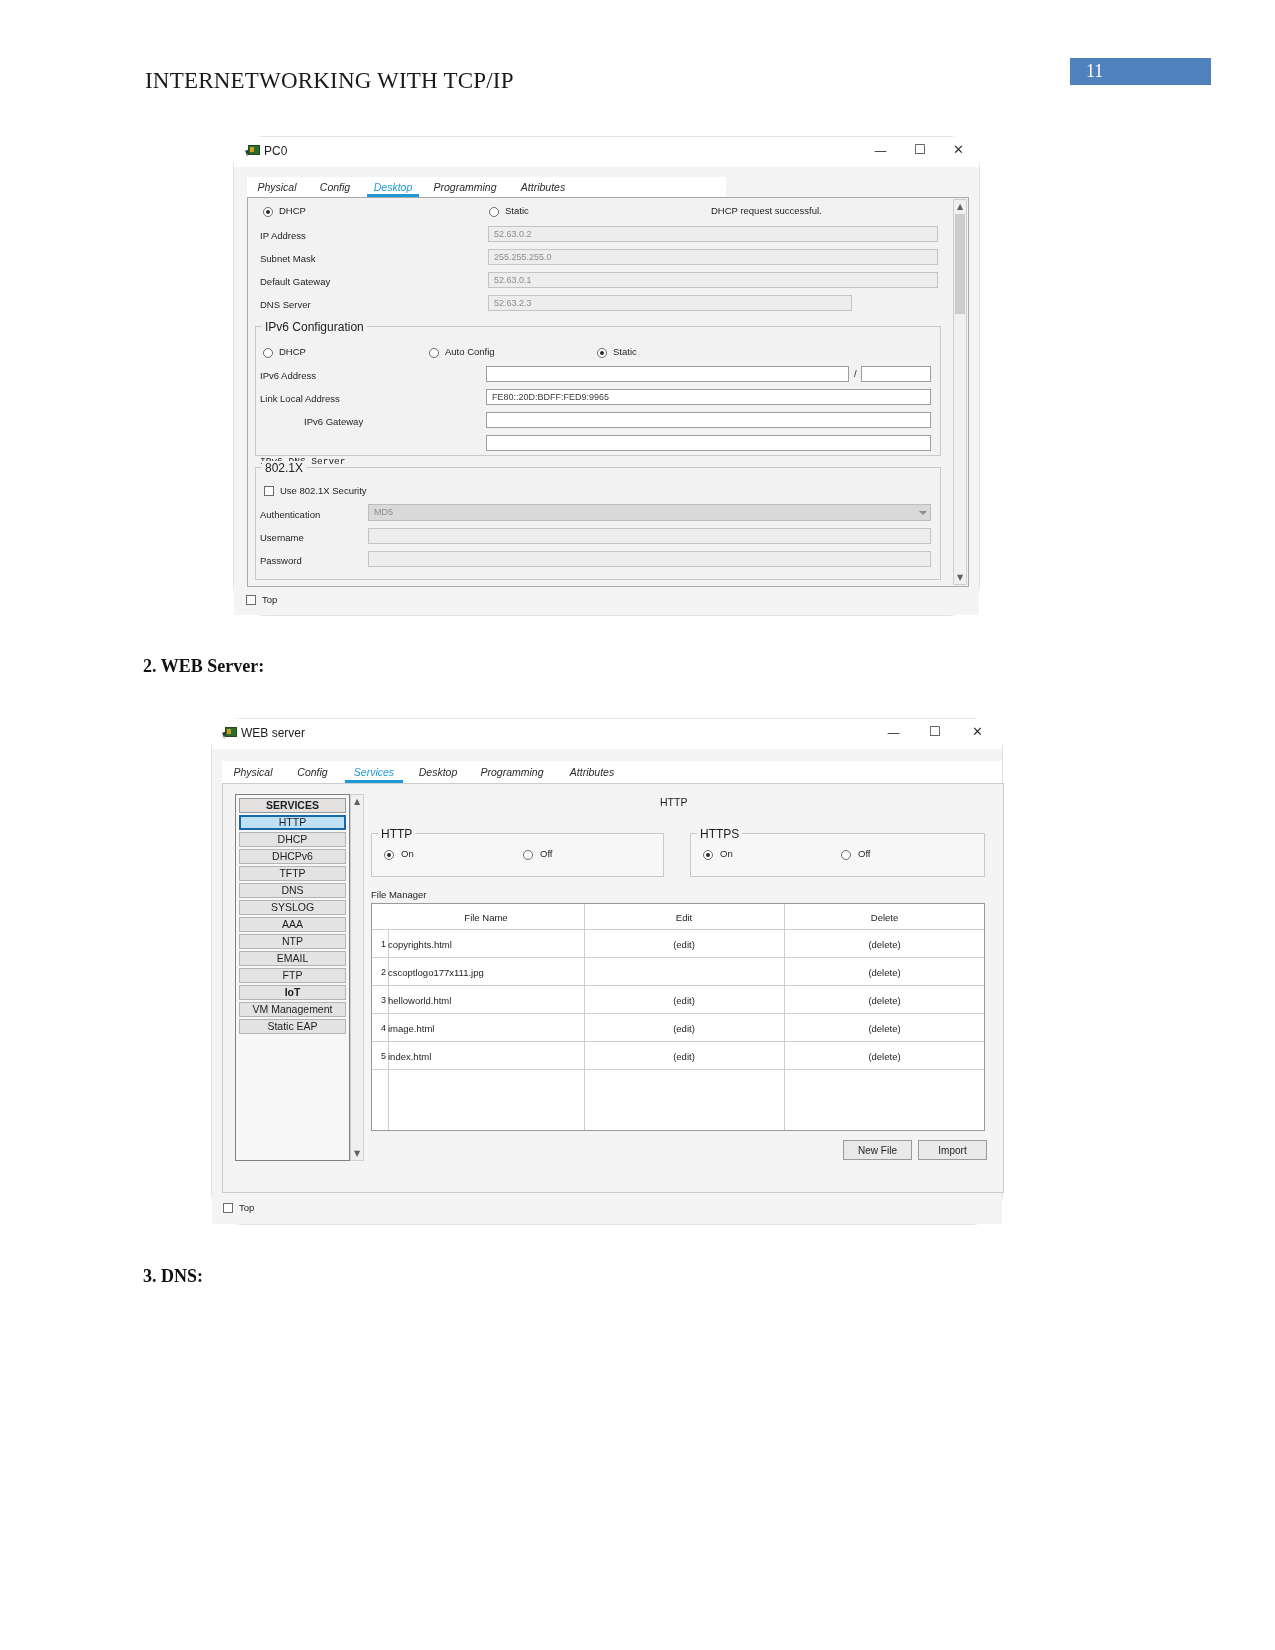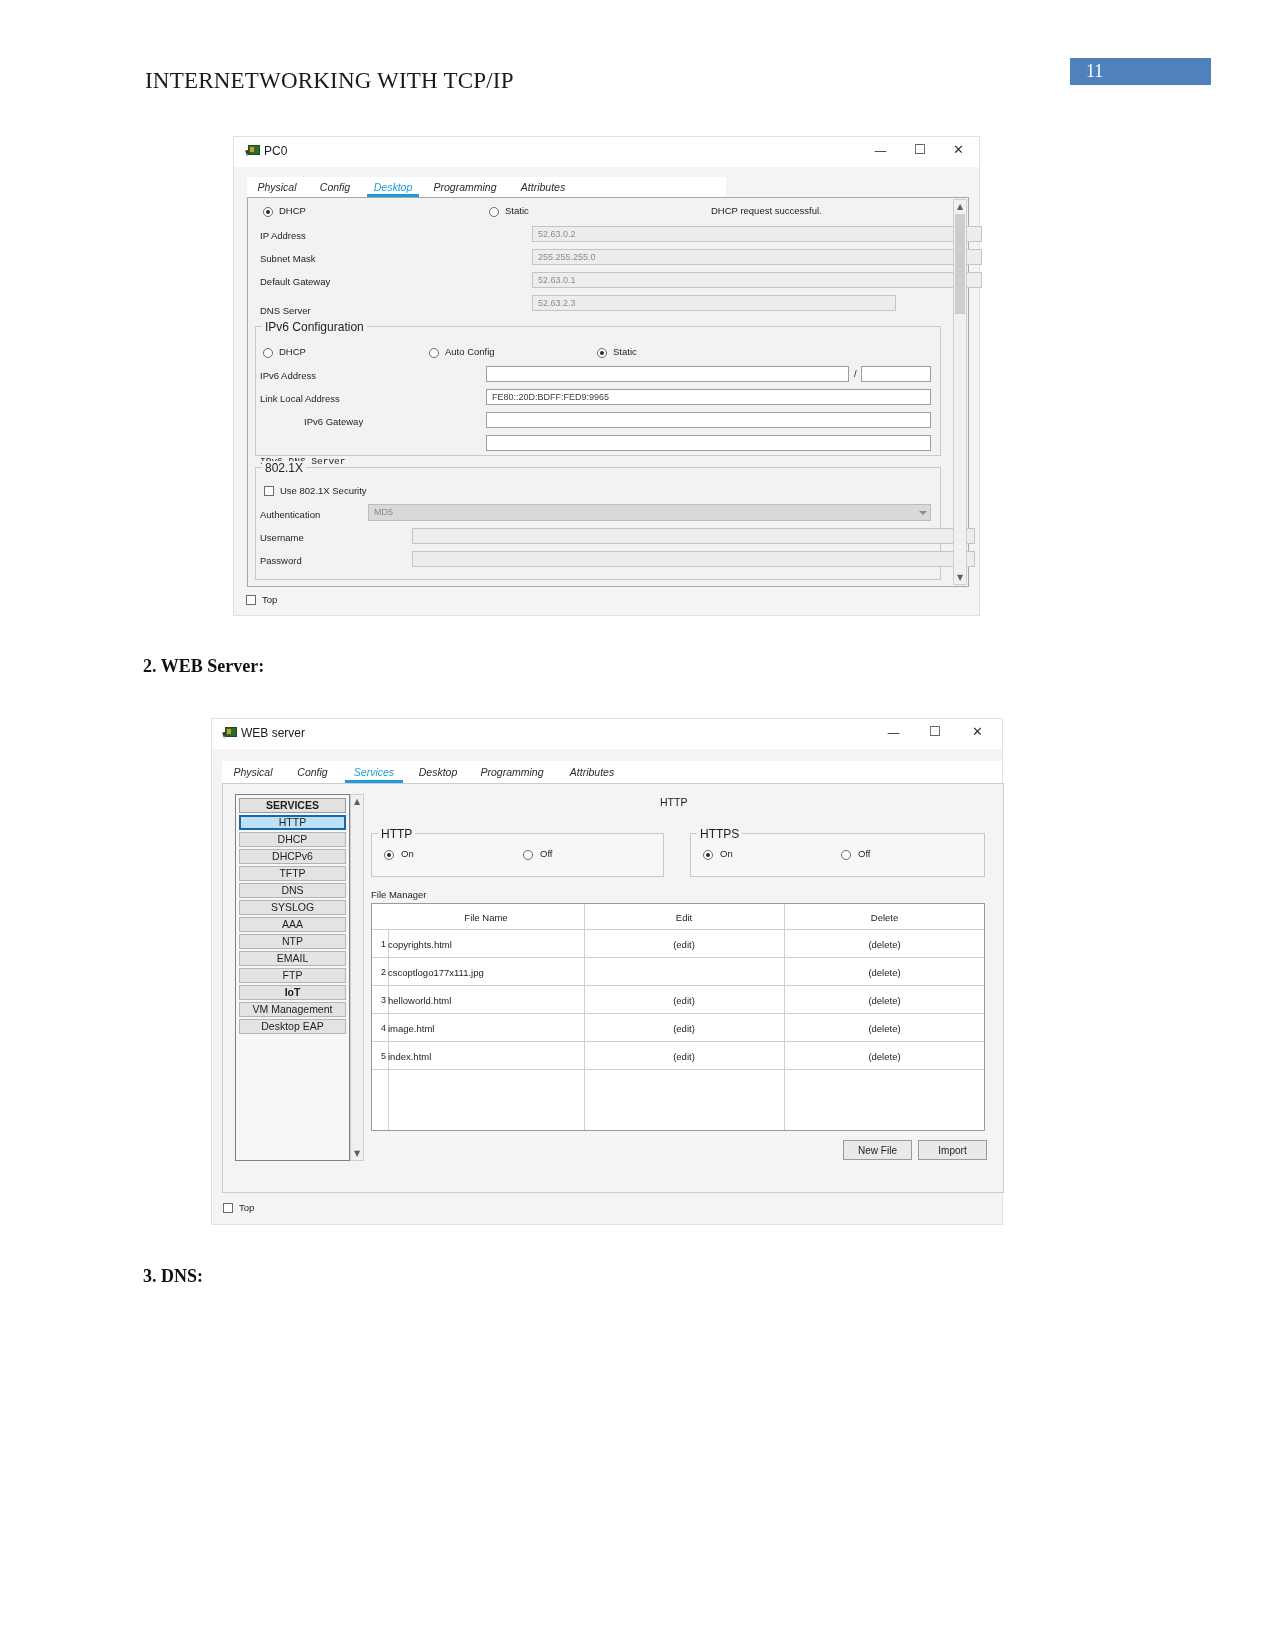--- a/index.html
+++ b/index.html
@@ -26,21 +26,21 @@
     width:141px; height:27px;
     background:#4f81bd;
   }
   .page-num-box span {
     position:absolute; left:16px; top:3px;
     font-family:"Liberation Serif", serif;
     font-size:18px; color:#ffffff;
   }
 
   
-  .pt-window { position:absolute; background:#f4f4f4; }
+  .pt-window { position:absolute; background:#f4f4f4;border-radius:32px; }
   .pt-titlebar { position:absolute; left:0; top:0; right:0; background:#ffffff; }
   .pt-icon {
     position:absolute; width:13px; height:13px;
   }
   .pt-icon .mon { position:absolute; left:2px; top:0px; width:10px; height:8px; background:#2f6b2f; border:1px solid #1d4d1d; }
   .pt-icon .mon:after { content:""; position:absolute; left:1px; top:1px; width:4px; height:5px; background:#c8a020; }
   .pt-icon .arr { position:absolute; left:0px; top:5px; width:0; height:0; border-left:4px solid #3a3a3a; border-bottom:6px solid transparent; transform:rotate(-20deg); }
   .pt-title-text {
     position:absolute; font-size:12px; color:#1d1d1d; white-space:nowrap;
   }
@@ -58,21 +58,21 @@
   }
 
   .panel { position:absolute; background:#f2f2f2; border:1px solid #a8a8a8; }
 
   .lbl { position:absolute; font-size:9.5px; color:#1d1d1d; white-space:nowrap; }
   .field {
     position:absolute; background:#ffffff; border:1px solid #9e9e9e;
     font-size:9px; color:#3c3c3c; box-sizing:border-box;
     padding:2px 0 0 5px; white-space:nowrap; overflow:hidden;
   }
-  .field.disabled { background:#ededed; color:#8d8d8d; border-color:#c4c4c4;margin-left:44px; }
+  .field.disabled { background:#ededed; color:#8d8d8d; border-color:#c4c4c4; }
   .field.grey { background:#d9d9d9; color:#8d8d8d; border-color:#bdbdbd; }
 
   .radio {
     position:absolute; width:10px; height:10px; border-radius:50%;
     border:1px solid #6a6a6a; background:#fff; box-sizing:border-box;
   }
   .radio.on:after {
     content:""; position:absolute; left:2px; top:2px; width:4px; height:4px;
     border-radius:50%; background:#2b2b2b;
   }
@@ -184,21 +184,21 @@
 
     <div class="lbl" style="left:12px; top:32px;">IP Address</div>
     <div class="field disabled" style="left:240px; top:28px; width:450px; height:16px;">52.63.0.2</div>
 
     <div class="lbl" style="left:12px; top:55px;">Subnet Mask</div>
     <div class="field disabled" style="left:240px; top:51px; width:450px; height:16px;">255.255.255.0</div>
 
     <div class="lbl" style="left:12px; top:78px;">Default Gateway</div>
     <div class="field disabled" style="left:240px; top:74px; width:450px; height:16px;">52.63.0.1</div>
 
-    <div class="lbl" style="left:12px; top:107px;">DNS Server</div>
+    <div class="lbl" style="left:12px; top:101px;">DNS Server</div>
     <div class="field disabled" style="left:240px; top:97px; width:364px; height:16px;">52.63.2.3</div>
 
     <div class="group" style="left:7px; top:128px; width:686px; height:130px;"></div>
     <div class="group-cap" style="left:14px; top:122px;">IPv6 Configuration</div>
 
     <div class="radio" style="left:15px; top:150px;"></div>
     <div class="lbl" style="left:31px; top:148px;">DHCP</div>
     <div class="radio" style="left:181px; top:150px;"></div>
     <div class="lbl" style="left:197px; top:148px;">Auto Config</div>
     <div class="radio on" style="left:349px; top:150px;"></div>
@@ -292,21 +292,21 @@
       <div class="svc-item" style="top:54px;">DHCPv6</div>
       <div class="svc-item" style="top:71px;">TFTP</div>
       <div class="svc-item" style="top:88px;">DNS</div>
       <div class="svc-item" style="top:105px;">SYSLOG</div>
       <div class="svc-item" style="top:122px;">AAA</div>
       <div class="svc-item" style="top:139px;">NTP</div>
       <div class="svc-item" style="top:156px;">EMAIL</div>
       <div class="svc-item" style="top:173px;">FTP</div>
       <div class="svc-item" style="top:190px;font-weight:bold;">IoT</div>
       <div class="svc-item" style="top:207px;">VM Management</div>
-      <div class="svc-item" style="top:224px;">Desktop EAP</div>
+      <div class="svc-item" style="top:224px;">Static EAP</div>
     </div>
 
     <div class="scrollbar" style="left:127px; top:10px; height:367px;">
       <div class="arw" style="top:0;">▲</div>
       <div class="arw" style="bottom:0;">▼</div>
     </div>
 
     <div class="lbl" style="left:437px; top:12px; font-size:10.5px;">HTTP</div>
 
     <div class="group" style="left:148px; top:49px; width:293px; height:44px; background:#f7f7f7;"></div>

